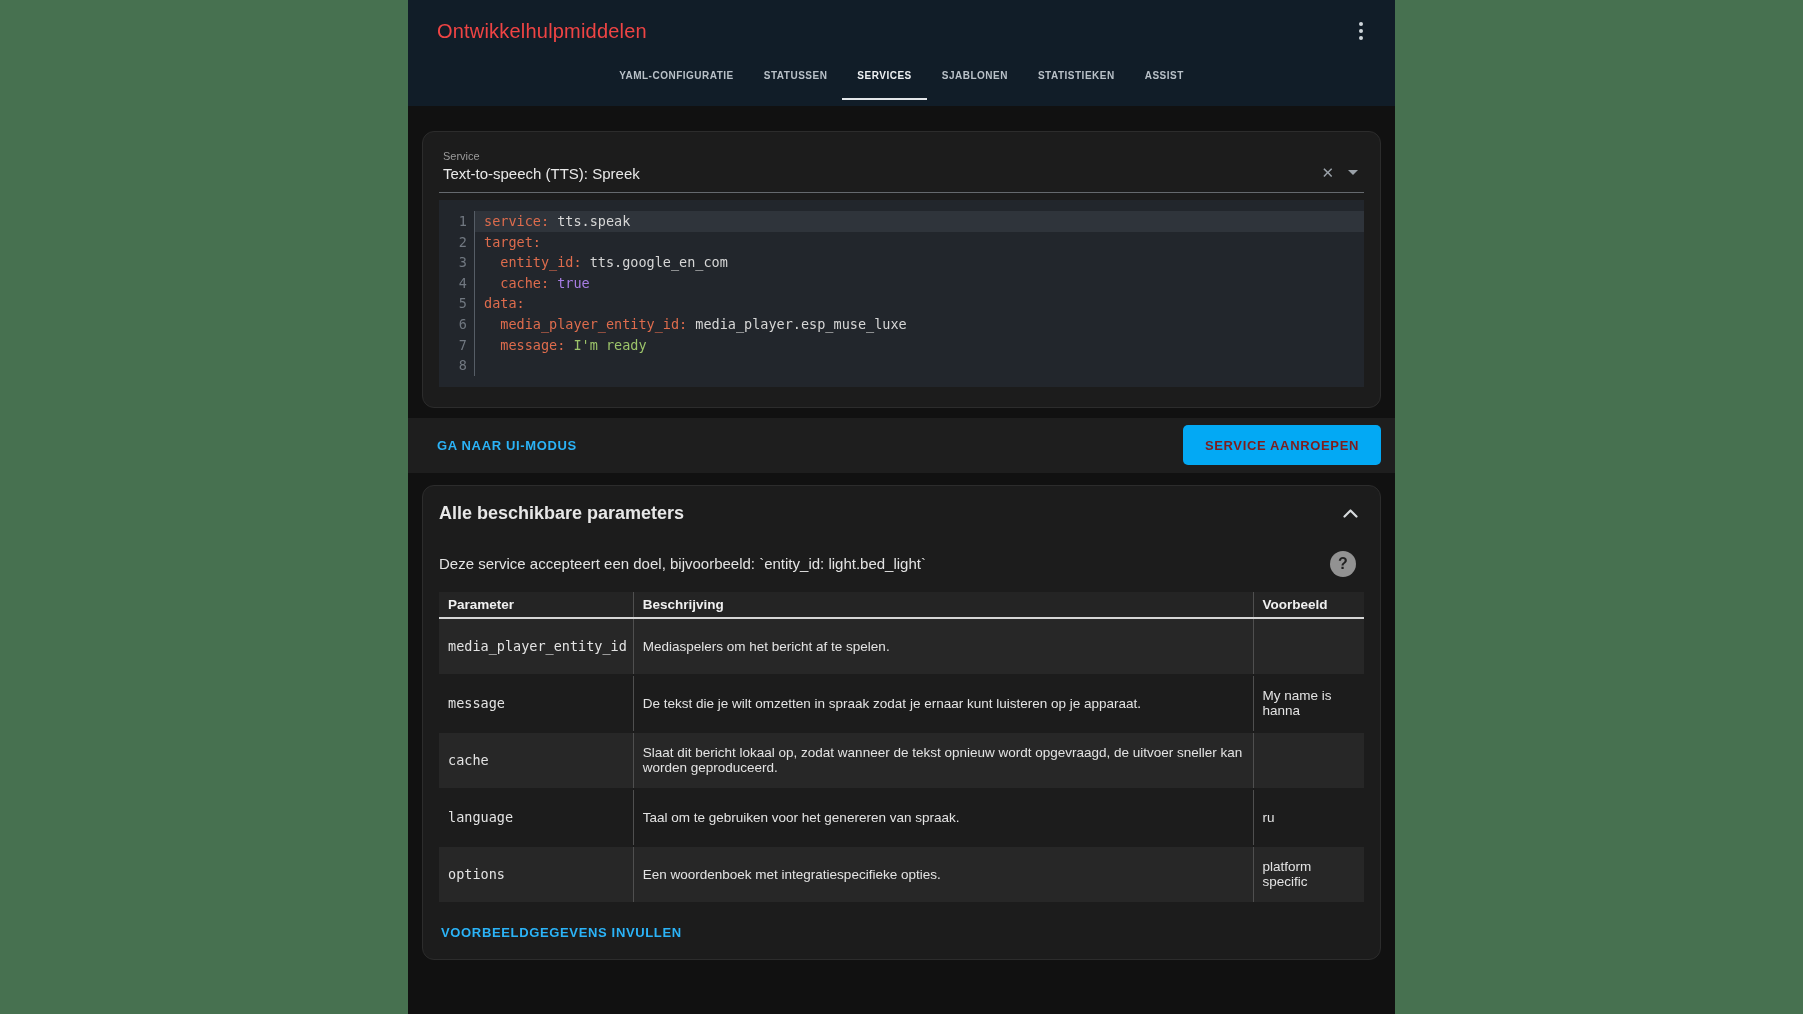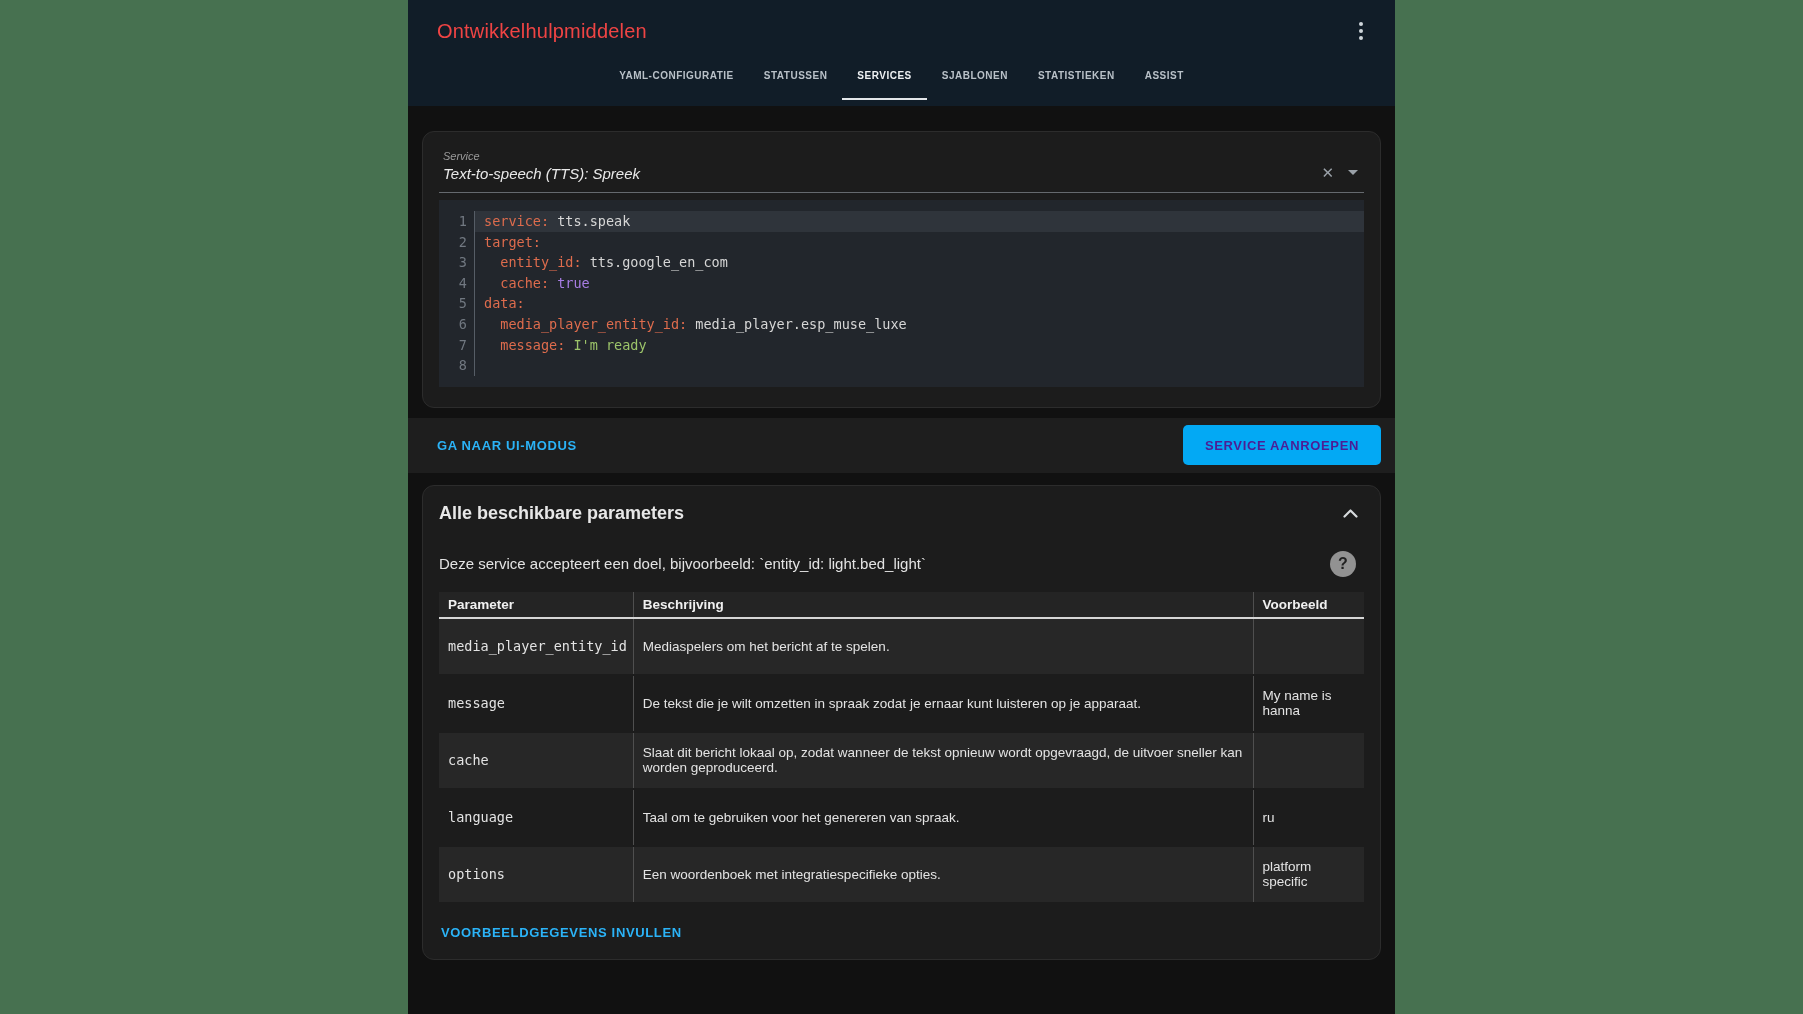--- a/index.html
+++ b/index.html
@@ -28,21 +28,21 @@
   
   .content{flex:1;padding:0;}
   .intro{font-size:15px;color:#dcdcdc;padding:24px 16px 0 17px;}
   .pad{padding:0 14px;}
 
   .card{background:var(--card-bg);border:1px solid var(--card-border);border-radius:12px;}
   .card-editor{margin-top:25px;padding:16px 16px 20px 16px;}
 
   .service-field{padding:2px 2px 0 4px;border-bottom:1px solid #65696e;cursor:pointer;}
   .sf-row{display:flex;align-items:flex-end;}
-  .sf-text{flex:1;padding-bottom:9px;font-style:italic;}
+  .sf-text{flex:1;padding-bottom:9px;}
   .sf-label{font-size:11px;color:var(--text-dim);display:block;margin-bottom:3px;}
   .sf-value{font-size:15px;color:#e9e9e9;}
   .sf-icons{display:flex;align-items:center;gap:14px;padding-bottom:12px;padding-right:4px;}
   .icon-x{font-size:15px;color:#9aa1a8;cursor:pointer;line-height:1;}
   .caret-down{width:0;height:0;border-left:5px solid transparent;border-right:5px solid transparent;
               border-top:5.5px solid #9aa1a8;cursor:pointer;}
 
   .editor{margin-top:7px;background:var(--editor-bg);display:flex;
           font-family:"DejaVu Sans Mono","Liberation Mono",monospace;font-size:13.5px;padding:11px 0;}
   .gutter{width:36px;flex:none;text-align:right;padding-right:7px;color:var(--gutter-text);
@@ -52,21 +52,21 @@
   .code-line{height:20.6px;line-height:20.6px;padding-left:9px;white-space:pre;color:var(--tok-plain);cursor:text;}
   .code-line.active{background:var(--active-line);}
   .tok-key{color:var(--tok-key);}
   .tok-string{color:var(--tok-string);}
   .tok-bool{color:var(--tok-bool);}
   .tok-plain{color:var(--tok-plain);}
 
   .actions{margin-top:10px;height:55px;background:var(--strip-bg);display:flex;align-items:center;
            justify-content:space-between;padding:0 14px 0 29px;}
   .text-link{color:var(--link-blue);font-size:13px;font-weight:700;letter-spacing:.05em;cursor:pointer;}
-  .primary-btn{background:var(--accent);color:#4c1d95;border:none;border-radius:5px;height:40px;
+  .primary-btn{background:var(--accent);color:#7f1d1d;border:none;border-radius:5px;height:40px;
                padding:0 22px;font-family:inherit;font-size:13px;font-weight:700;letter-spacing:.05em;cursor:pointer;}
 
   .card-params{margin-top:12px;padding:17px 16px 18px 16px;}
   .params-head{display:flex;align-items:center;justify-content:space-between;cursor:pointer;}
   .params-title{font-size:18px;font-weight:700;color:#e7e7e7;}
   .chevron-up{display:flex;align-items:center;padding:2px 6px;}
   .params-desc-row{display:flex;align-items:center;justify-content:space-between;margin-top:27px;}
   .params-desc{font-size:15px;color:#e3e3e3;}
   .help-icon{width:26px;height:26px;border-radius:50%;background:#929292;color:#1f1f1f;font-weight:700;
              font-size:16px;display:flex;align-items:center;justify-content:center;flex:none;margin-right:8px;cursor:pointer;}

